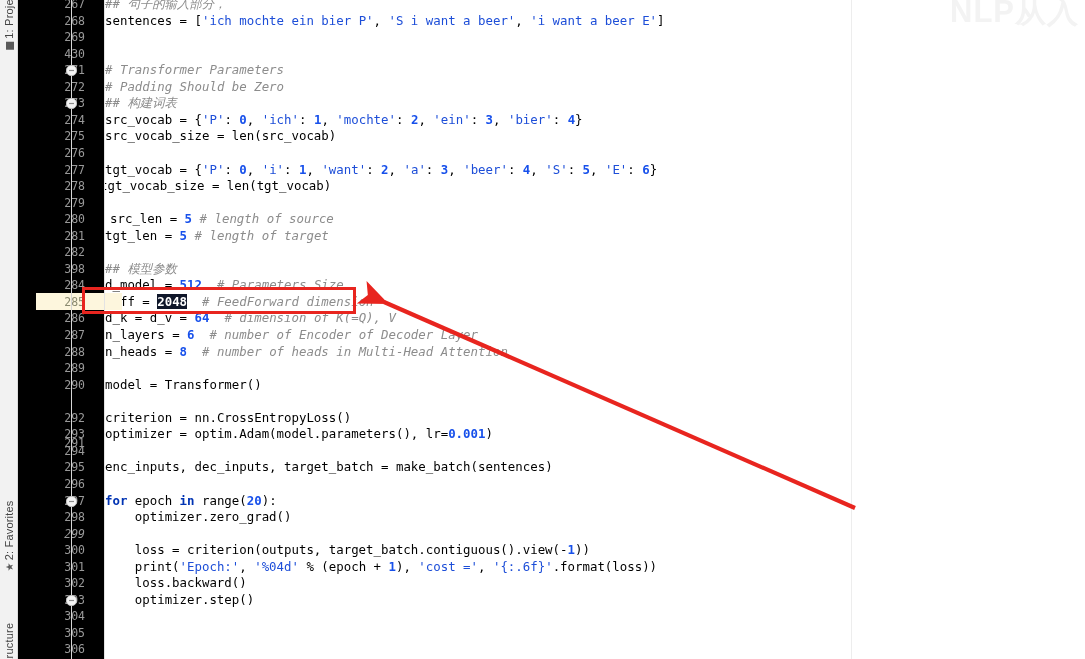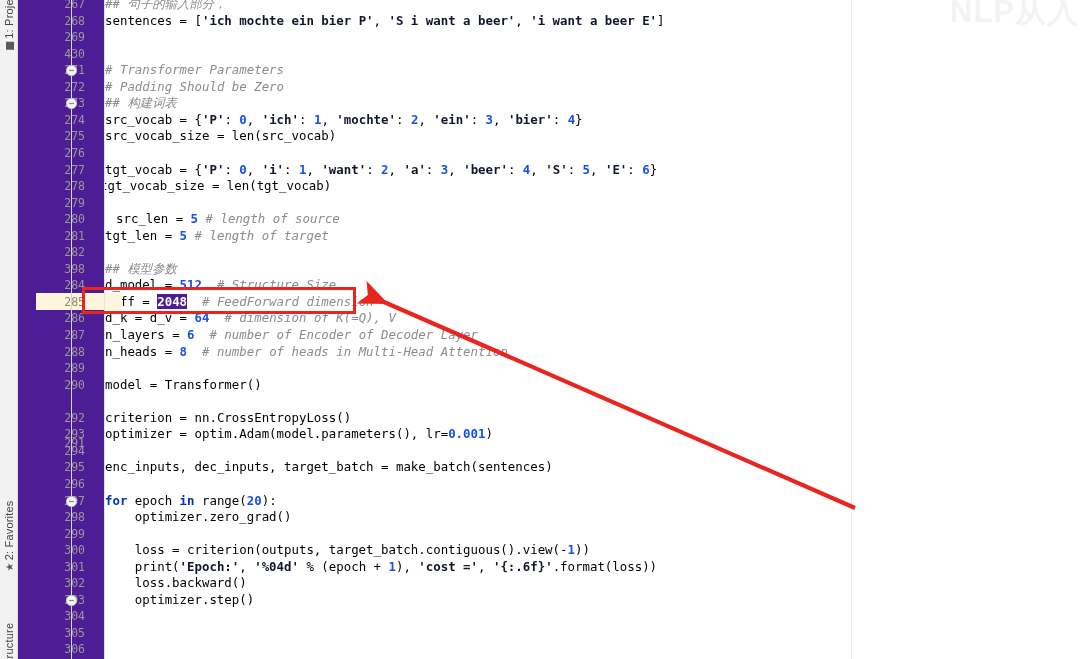--- a/index.html
+++ b/index.html
@@ -44,21 +44,21 @@
     display: inline-block;
     vertical-align: -1px;
     margin-right: 3px;
   }
   .star-ico { font-size: 10px; color: #5a5a5a; margin-right: 2px; }
 
   
   #gutter {
     position: absolute; left: 18px; top: 0;
     width: 86px; height: 659px;
-    background: #4c1d95;
+    background: #000000;
     z-index: 4;
   }
   #gutter-sep {
     position: absolute; left: 104px; top: 0;
     width: 1px; height: 659px;
     background: #e3e3e3;
     z-index: 4;
   }
   #fold-rail {
     position: absolute; left: 71px; top: 0;
@@ -126,24 +126,24 @@
     font-size: 12.4px;
     line-height: 16.55px;
     height: 16.55px;
     color: #000000;
     letter-spacing: 0px;
     z-index: 3;
   }
   
   .kw   { color: #0033b3; font-weight: bold; }
   .num  { color: #1750eb; font-weight: bold; }
-  .strq { color: #0f172a; font-weight: bold; }
+  .strq { color: #1d4ed8; font-weight: normal; }
   .cmt  { color: #8c8c8c; font-style: italic; }
   .selnum {
-    background: #4c1d95;
+    background: #0f172a;
     color: #ffffff;
     font-weight: bold;
   }
   .caret-in {
     display: inline-block;
     width: 0; height: 0;
     border-left: 1px solid #ffffff;
     vertical-align: -2px;
     margin: 0 -0.5px;
   }
@@ -220,21 +220,21 @@
       <div class="lineno" style="top: 360.1px;">289</div>
       <div class="lineno" style="top: 376.65px;">290</div>
       <div class="lineno" style="top: 393.2px; margin-top: 42px;">291</div>
       <div class="lineno" style="top: 409.75px;">292</div>
       <div class="lineno" style="top: 426.3px;">293</div>
       <div class="lineno" style="top: 442.85px;">294</div>
       <div class="lineno" style="top: 459.4px;">295</div>
       <div class="lineno" style="top: 475.95px;">296</div>
       <div class="lineno" style="top: 492.5px;">297</div>
       <div class="lineno" style="top: 509.05px;">298</div>
-      <div class="lineno" style="top: 525.6px;">299</div>
+      <div class="lineno" style="top: 525.6px; font-style: italic;">299</div>
       <div class="lineno" style="top: 542.15px;">300</div>
       <div class="lineno" style="top: 558.7px;">301</div>
       <div class="lineno" style="top: 575.25px; text-align: right;">302</div>
       <div class="lineno" style="top: 591.8px;">303</div>
       <div class="lineno" style="top: 608.35px;">304</div>
       <div class="lineno" style="top: 624.9px;">305</div>
       <div class="lineno" style="top: 641.45px;">306</div>
     </div>
   <div id="gutter-sep"></div>
   <div id="fold-rail"></div>
@@ -270,24 +270,24 @@
       <svg width="13" height="13" viewBox="0 0 13 13">
         <rect x="1.5" y="1.5" width="10" height="10" rx="4.5" ry="4.5" fill="#f3f3f3" stroke="#c2c2c2" stroke-width="1"></rect>
         <line x1="4" y1="6.5" x2="9" y2="6.5" stroke="#8c8c8c" stroke-width="1.2"></line>
       </svg>
     </div>
     <div class="code-line" style="top: 95.3px; left: 105px;"><span class="cmt">## 构建词表</span></div>
     <div class="code-line" style="top: 111.85px; left: 105px;">src_vocab = {<span class="strq">'P'</span>: <span class="num">0</span>, <span class="strq">'ich'</span>: <span class="num">1</span>, <span class="strq">'mochte'</span>: <span class="num">2</span>, <span class="strq">'ein'</span>: <span class="num">3</span>, <span class="strq">'bier'</span>: <span class="num">4</span>}</div>
     <div class="code-line" style="top: 128.4px; left: 105px;">src_vocab_size = len(src_vocab)</div>
     <div class="code-line" style="top: 161.5px; left: 105px;">tgt_vocab = {<span class="strq">'P'</span>: <span class="num">0</span>, <span class="strq">'i'</span>: <span class="num">1</span>, <span class="strq">'want'</span>: <span class="num">2</span>, <span class="strq">'a'</span>: <span class="num">3</span>, <span class="strq">'beer'</span>: <span class="num">4</span>, <span class="strq">'S'</span>: <span class="num">5</span>, <span class="strq">'E'</span>: <span class="num">6</span>}</div>
     <div class="code-line" style="top: 178.05px; left: 100px;">tgt_vocab_size = len(tgt_vocab)</div>
-    <div class="code-line" style="top: 211.15px; left: 116px;">src_len = <span class="num">5</span> <span class="cmt"># length of source</span></div>
+    <div class="code-line" style="top: 211.15px; left: 110px;">src_len = <span class="num">5</span> <span class="cmt"># length of source</span></div>
     <div class="code-line" style="top: 227.7px; left: 105px;">tgt_len = <span class="num">5</span> <span class="cmt"># length of target</span></div>
     <div class="code-line" style="top: 260.8px; left: 105px;"><span class="cmt">## 模型参数</span></div>
-    <div class="code-line" style="top: 277.35px; left: 105px;">d_model = <span class="num">512</span>  <span class="cmt"># Structure Size</span></div>
+    <div class="code-line" style="top: 277.35px; left: 105px;">d_model = <span class="num">512</span>  <span class="cmt"># Parameters Size</span></div>
     <div class="code-line" style="top: 293.9px; left: 105px;">d_ff = <span class="selnum">20<span class="caret-in"></span>48</span>  <span class="cmt"># FeedForward dimension</span></div>
     <div class="code-line" style="top: 310.45px; left: 105px;">d_k = d_v = <span class="num">64</span>  <span class="cmt"># dimension of K(=Q), V</span></div>
     <div class="code-line" style="top: 327px; left: 105px;">n_layers = <span class="num">6</span>  <span class="cmt"># number of Encoder of Decoder Layer</span></div>
     <div class="code-line" style="top: 343.55px; left: 105px;">n_heads = <span class="num">8</span>  <span class="cmt"># number of heads in Multi-Head Attention</span></div>
     <div class="code-line" style="top: 376.65px; left: 105px;">model = Transformer()</div>
     <div class="code-line" style="top: 409.75px; left: 105px;">criterion = nn.CrossEntropyLoss()</div>
     <div class="code-line" style="top: 426.3px; left: 105px;">optimizer = optim.Adam(model.parameters(), lr=<span class="num">0.001</span>)</div>
     <div class="code-line" style="top: 459.4px; left: 105px;">enc_inputs, dec_inputs, target_batch = make_batch(sentences)</div>
     <div class="fold" style="top: 494.5px;">
       <svg width="13" height="13" viewBox="0 0 13 13">

